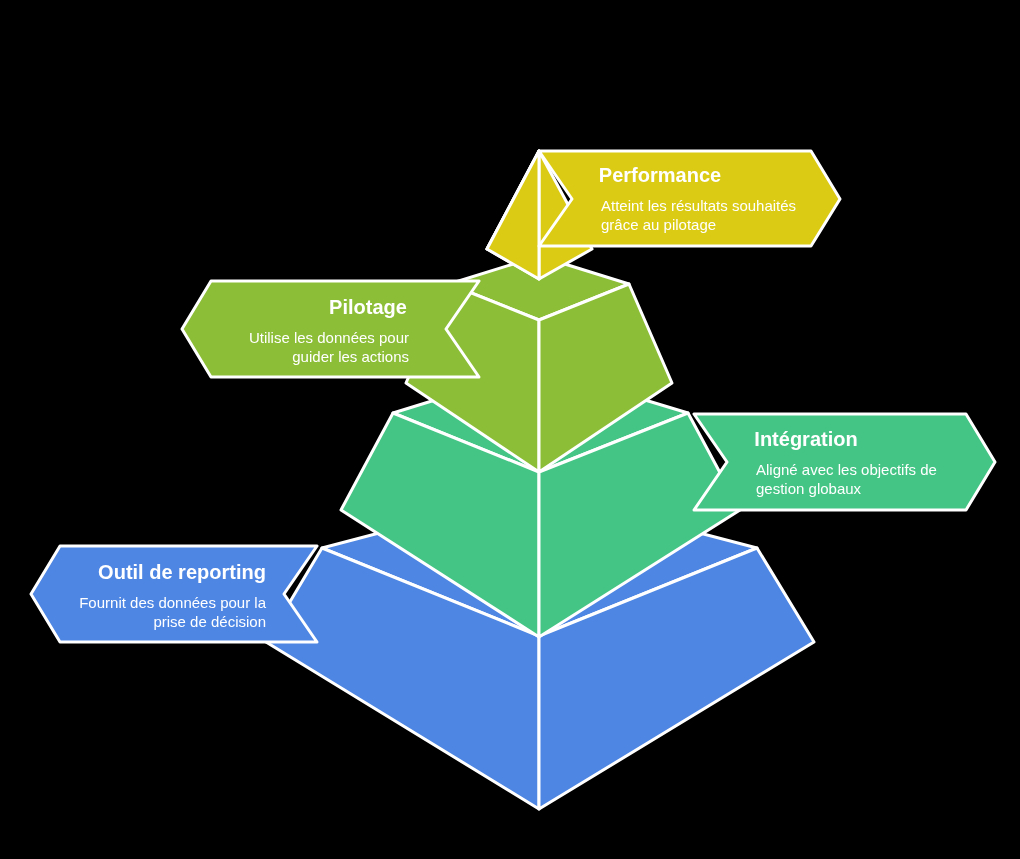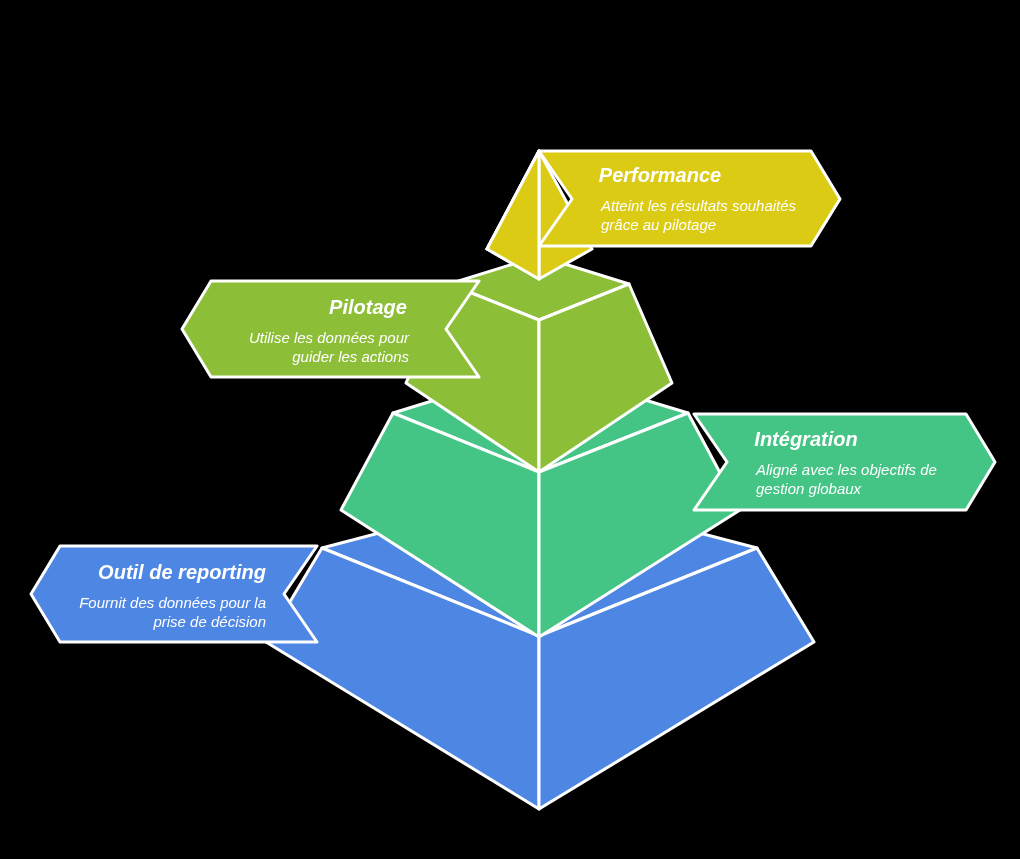--- a/index.html
+++ b/index.html
@@ -51,21 +51,21 @@
   .callout-desc {
     font-family: "Liberation Sans", sans-serif;
     font-weight: normal;
     font-size: 15px;
     fill: #ffffff;
   }
 </style>
 </head>
 <body>
 
-<div id="stage" style="background: rgb(0, 0, 0); font-style: italic;">
+<div id="stage" style="background: rgb(0, 0, 0);">
 
   <svg class="diagram" viewBox="0 0 1020 859" xmlns="http://www.w3.org/2000/svg">
 
     <g>
 
       <polygon class="face" points="322,548 539,636 757,548 539,491" fill="#4e86e3" stroke="#ffffff"></polygon>
 
       <polygon class="face" points="322,548 539,636 539,809 266,642" fill="#4e86e3" stroke="#ffffff"></polygon>
 
       <polygon class="face" points="757,548 539,636 539,809 814,642" fill="#4e86e3" stroke="#ffffff"></polygon>

